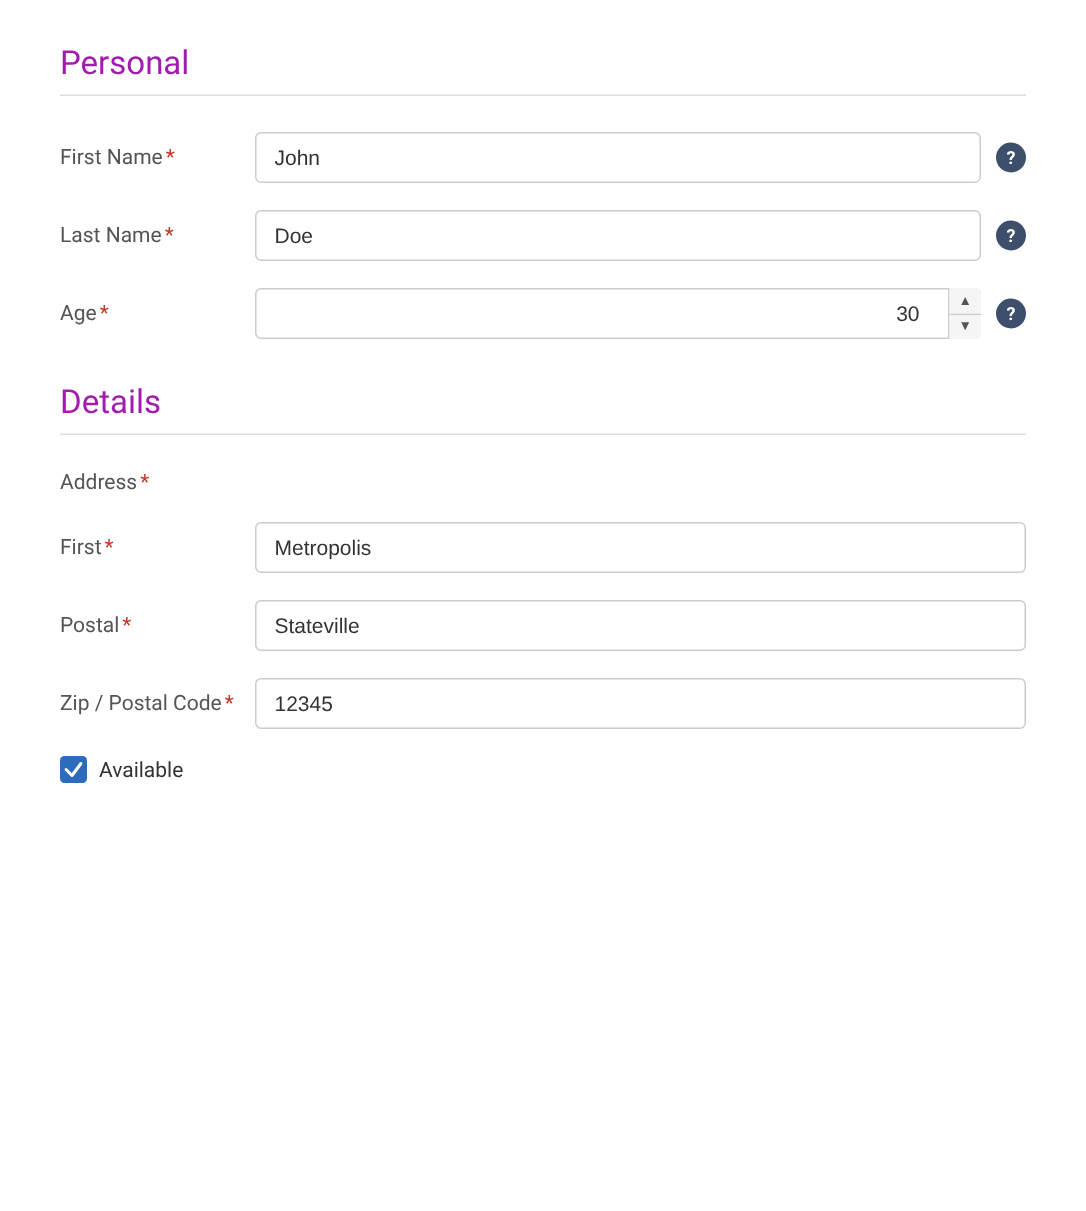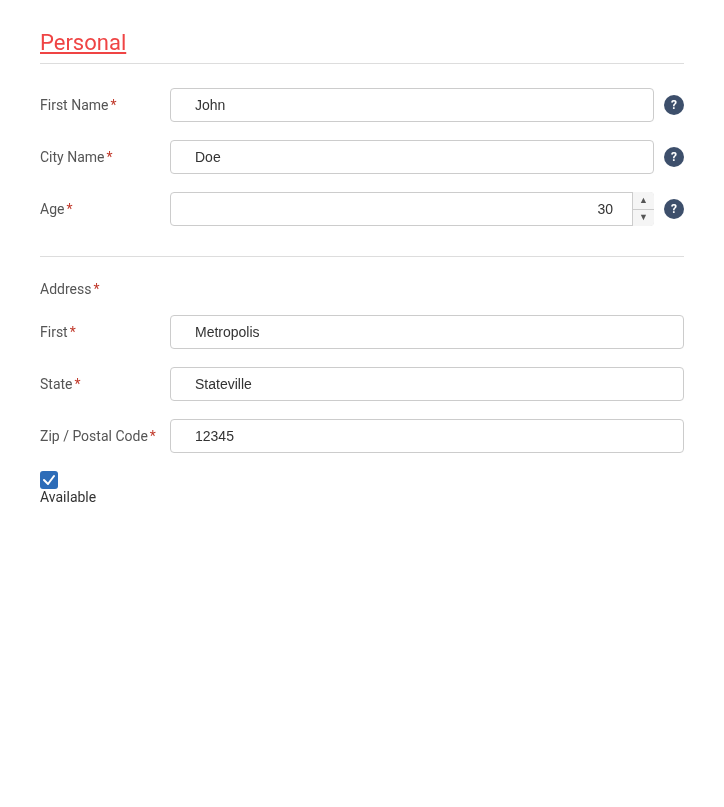--- a/index.html
+++ b/index.html
@@ -12,23 +12,22 @@
       font-family: -apple-system, BlinkMacSystemFont, 'Segoe UI', Roboto, sans-serif;
       background: #ffffff;
       color: #333;
       padding: 30px 40px;
       max-width: 724px;
     }
 
     .section-title {
       font-size: 22px;
       font-weight: 400;
-      color: #ef4444;
+      color: #a21caf;
       margin-bottom: 8px;
-      text-decoration: underline;
     }
 
     .section-divider {
       border: none;
       border-top: 1px solid #ddd;
       margin-bottom: 24px;
     }
 
     .form-section {
       margin-bottom: 30px;
@@ -52,21 +51,21 @@
       margin-left: 2px;
     }
 
     .form-input-wrapper {
       flex: 1;
       position: relative;
     }
 
     .form-input {
       width: 100%;
-      padding: 8px 24px;
+      padding: 8px 12px;
       font-size: 14px;
       border: 1px solid #ccc;
       border-radius: 4px;
       outline: none;
       color: #333;
       background: #fff;
     }
 
     .help-icon {
       width: 20px;
@@ -137,23 +136,22 @@
       border-bottom: 1px solid #ccc;
       border-radius: 0 4px 0 0;
     }
 
     .spinner-btn:last-child {
       border-radius: 0 0 4px 0;
     }
 
     .checkbox-row {
       display: flex;
-      align-items: flex-start;
+      align-items: flex-end;
       margin-top: 10px;
-      flex-direction: column;
     }
 
     .checkbox-custom {
       width: 18px;
       height: 18px;
       background: #2d6cb8;
       border-radius: 3px;
       display: flex;
       align-items: center;
       justify-content: center;
@@ -184,21 +182,21 @@
       <span>First Name</span><span class="required-star">*</span>
     </label>
     <div class="form-input-wrapper">
       <input type="text" class="form-input" value="John" style="">
     </div>
     <div class="help-icon">?</div>
   </div>
 
   <div class="form-row">
     <label class="form-label">
-      <span>City Name</span><span class="required-star">*</span>
+      <span>Last Name</span><span class="required-star">*</span>
     </label>
     <div class="form-input-wrapper">
       <input type="text" class="form-input" value="Doe" style="">
     </div>
     <div class="help-icon">?</div>
   </div>
 
   <div class="form-row">
     <label class="form-label">
       <span>Age</span><span class="required-star">*</span>
@@ -208,41 +206,42 @@
       <div class="spinner-buttons">
         <button class="spinner-btn">▲</button>
         <button class="spinner-btn">▼</button>
       </div>
     </div>
     <div class="help-icon">?</div>
   </div>
 </div>
 
 <div class="form-section">
+  <h2 class="section-title">Details</h2>
   <hr class="section-divider">
 
 
   <div class="form-row">
     <label class="form-label">
       <span>Address</span><span class="required-star">*</span>
     </label>
   </div>
 
   <div class="form-row">
     <label class="form-label">
       <span>First</span><span class="required-star">*</span>
     </label>
     <div class="form-input-wrapper">
       <input type="text" class="form-input" value="Metropolis" style="">
     </div>
   </div>
 
   <div class="form-row">
     <label class="form-label">
-      <span>State</span><span class="required-star">*</span>
+      <span>Postal</span><span class="required-star">*</span>
     </label>
     <div class="form-input-wrapper">
       <input type="text" class="form-input" value="Stateville" style="">
     </div>
   </div>
 
   <div class="form-row">
     <label class="form-label">
       <span>Zip / Postal Code</span><span class="required-star">*</span>
     </label>

